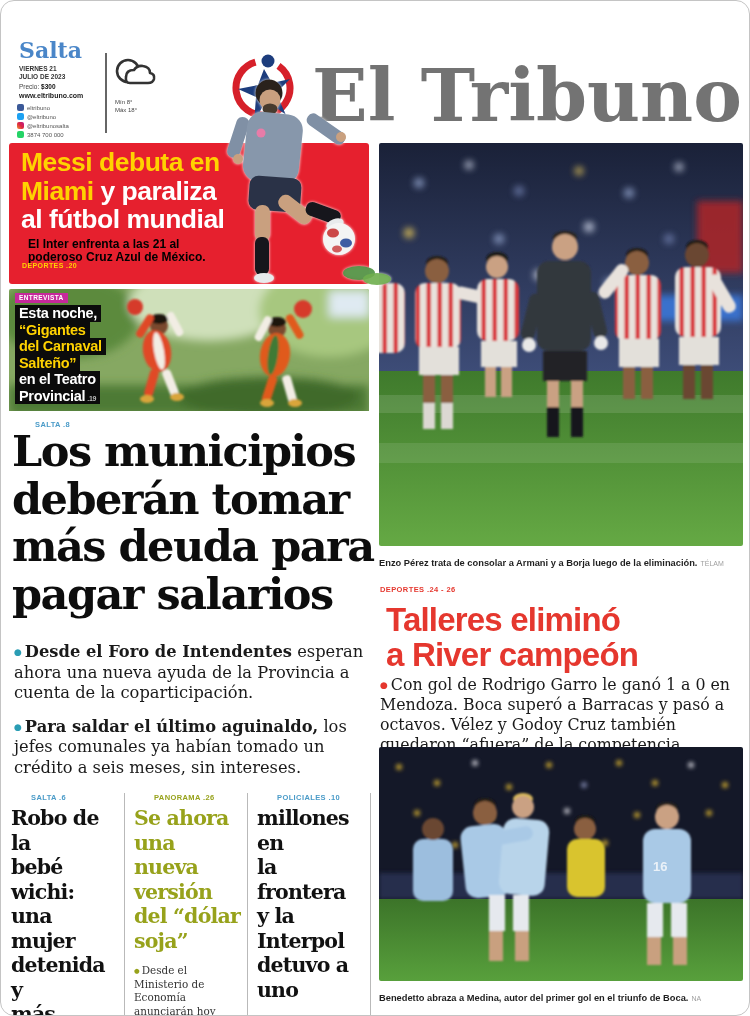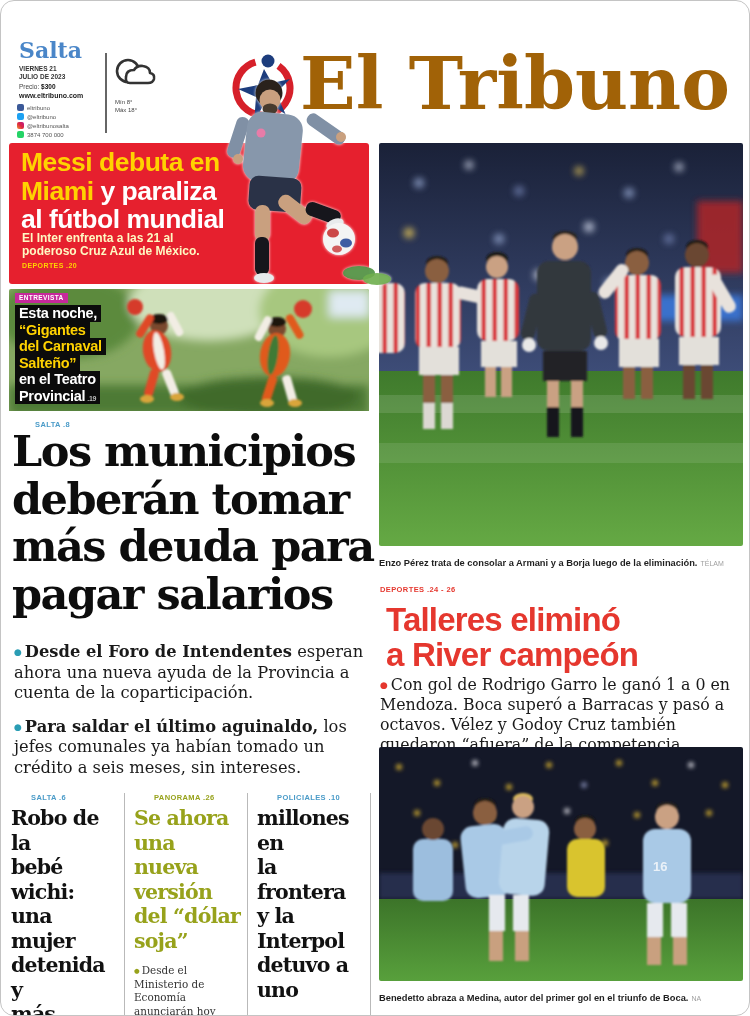--- a/index.html
+++ b/index.html
@@ -13,28 +13,28 @@
   .price{left:18px;top:82px;font:6.5px "Liberation Sans",sans-serif;color:#444;}
   .price b{color:#111;}
   .website{left:18px;top:91px;font:bold 7px "Liberation Sans",sans-serif;color:#222;}
   .social{left:16px;top:102px;list-style:none;margin:0;padding:0;}
   .social li{display:flex;align-items:center;height:9px;margin-bottom:0;font:6px "Liberation Sans",sans-serif;color:#555;}
   .sicon{display:inline-block;width:7px;height:7px;border-radius:2px;margin-right:3px;}
   .fb{background:#3b5998;} .tw{background:#1da1f2;}
   .ig{background:linear-gradient(45deg,#f09433,#dc2743,#bc1888);} .wa{background:#25d366;}
   .vrule-head{left:104px;top:52px;width:2px;height:80px;background:#666;}
   .wtemps{left:114px;top:97px;font:6px/8px "Liberation Sans",sans-serif;color:#444;}
-  #masthead-title{left:299px;top:46px;margin:0;font:bold 73px/73px "DejaVu Serif","Liberation Serif",serif;
-        color:#a16207;letter-spacing:0;white-space:nowrap;z-index:1;}
+  #masthead-title{left:299px;top:46px;margin:12px;font:bold 73px/73px "DejaVu Serif","Liberation Serif",serif;
+        color:#737373;letter-spacing:0;white-space:nowrap;z-index:1;}
 
   
   #leadbox{left:8px;top:142px;width:360px;height:141px;background:#e6202e;border-radius:3px;z-index:2;}
   .lead-h{position:absolute;left:12px;top:5px;margin:0;font:800 26.5px/28.5px "Liberation Sans",sans-serif;letter-spacing:-.5px;}
   .lead-h .yl{color:#ffd200;} .lead-h .wh{color:#ffffff;}
-  .lead-deck{position:absolute;left:13px;top:89px;margin:0;font:bold 12px/12.5px "Liberation Sans",sans-serif;color:#fef9c3;}
+  .lead-deck{position:absolute;left:13px;top:89px;margin:6px;font:bold 12px/12.5px "Liberation Sans",sans-serif;color:#000000;}
   .lead-kicker{position:absolute;left:13px;top:119px;font:bold 7px "Liberation Sans",sans-serif;color:#ffd200;letter-spacing:.4px;}
 
   
   #teaser{left:8px;top:288px;width:360px;height:142px;border-radius:2px;overflow:hidden;}
   #teaser svg{position:absolute;left:0;top:0;}
   .tchips{position:absolute;left:6px;top:4px;}
   .chip-mag{display:table;background:#c5299b;color:#fff;font:bold 6.5px/10px "Liberation Sans",sans-serif;
         padding:0 4px;letter-spacing:.4px;margin-bottom:2px;}
   .tchip{display:table;background:#0b0b0b;color:#fff;font:800 14.5px/16.5px "Liberation Sans",sans-serif;
         padding:0 4px;letter-spacing:-.3px;}

